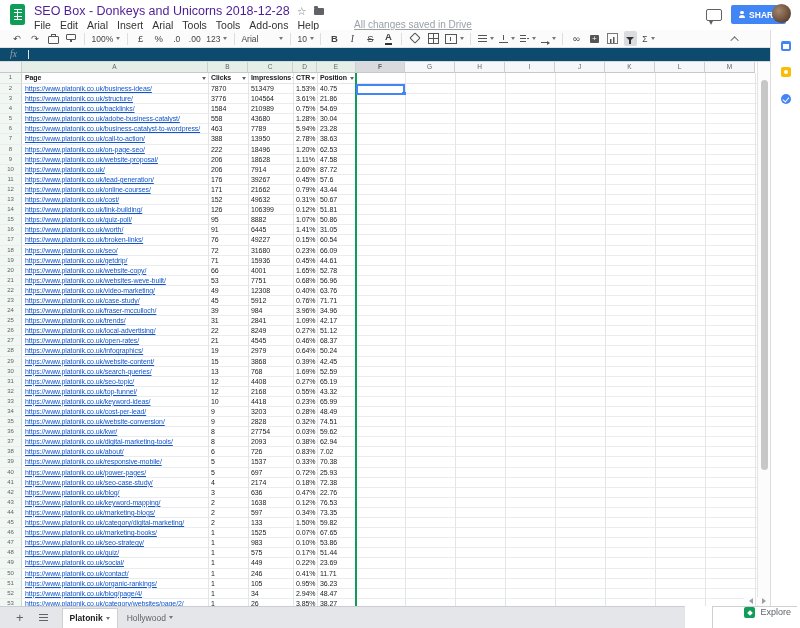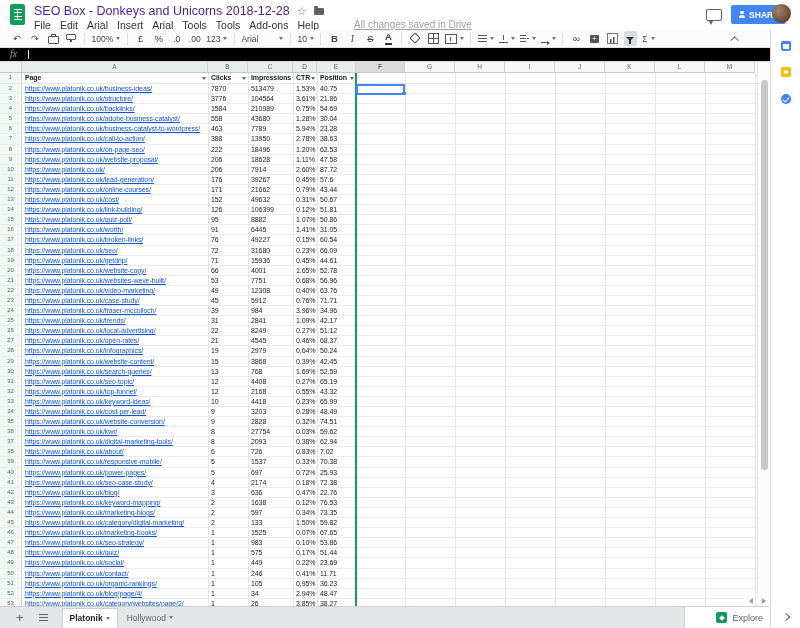--- a/index.html
+++ b/index.html
@@ -69,21 +69,21 @@
   .ic-chart{width:9px;height:9px;border:1px solid #777;
       background:linear-gradient(#555,#555) 2px bottom/1.5px 4px no-repeat,linear-gradient(#555,#555) 5px bottom/1.5px 6px no-repeat}
   .ic-funnel{width:0;height:0;border-left:4px solid transparent;border-right:4px solid transparent;
       border-top:4px solid #333;position:relative}
   .ic-funnel:after{content:"";position:absolute;left:-1px;top:-1px;width:2px;height:4px;background:#333}
   .tbtn.active{background:#dadce0}
   .chev-up{width:5px;height:5px;border-left:1.5px solid #666;border-top:1.5px solid #666;transform:rotate(45deg) translateY(2px)}
   #collapse-btn{position:absolute;right:32px;top:0;height:18px;display:flex;align-items:center}
 
   
-  #formulabar{left:0;top:48px;width:771px;height:14px;background:#000000;border-bottom:1px solid #d9d9d9;box-sizing:border-box}
+  #formulabar{left:0;top:48px;width:771px;height:14px;background:#0c4a6e;border-bottom:1px solid #d9d9d9;box-sizing:border-box}
   #fx{position:absolute;left:10px;top:1px;font-style:italic;font-family:"Liberation Serif",serif;
       font-size:9.5px;color:#9aa0a6}
   #fx-sep{position:absolute;left:28px;top:2px;width:1px;height:9px;background:#e3e3e3}
 
   
   #grid{left:0;top:62px;width:757px;height:544px;overflow:hidden;background:#fff}
   .colhdr{display:flex;height:11px}
   .colhdr .cell{box-sizing:border-box;border-right:1px solid #cdd0d2;border-bottom:1px solid #c6c9cc;
       font-size:6.5px;color:#5f6368;text-align:center;line-height:10px}
   .corner{width:22px;background:#f0f3f1}
@@ -132,22 +132,22 @@
 
   
   #tabbar{left:0;top:606px;width:685px;height:22px;background:#e4e6e9;border-top:1px solid #cacdd1;
       box-sizing:border-box;display:flex;align-items:center}
   #add-sheet{font-size:13px;color:#5f6368;margin-left:16px;line-height:18px}
   .ic-allsheets{width:9px;height:7px;margin-left:15px;background:repeating-linear-gradient(#5f6368 0 1.2px,transparent 1.2px 3px)}
   .tab{height:20px;display:flex;align-items:center;padding:0 7px;font-size:8.5px;margin-left:11px}
   .tab-active{background:#fff;border:1px solid #cfcfcf;border-bottom:none;box-sizing:border-box;
       font-weight:bold;color:#202124;margin-left:14px}
   .tab-inactive{color:#5f6368;margin-left:2px}
-  #explorebar{left:684px;top:606px;width:85px;height:22px;background:#fff;border-top:1px solid #d0d0d0;
-      border-left:1px solid #d0d0d0;box-sizing:border-box;display:flex;align-items:center;justify-content:flex-end;
+  #explorebar{left:712px;top:606px;width:85px;height:22px;background:#fff;border-top:1px solid #d0d0d0;
+      border-left:1px solid #d0d0d0;box-sizing:border-box;display:flex;justify-content:flex-end;
       padding-right:6px;gap:5px}
   .ic-explore{width:11px;height:11px;background:#0f9d58;border-radius:2px;position:relative}
   .ic-explore:after{content:"";position:absolute;left:3.5px;top:3.5px;width:4px;height:4px;background:#fff;transform:rotate(45deg)}
   #explore-label{font-size:9px;color:#5f6368}
 </style>
 </head>
 <body>
 
 <div id="titlebar" class="abs">
   <div class="logo abs">

